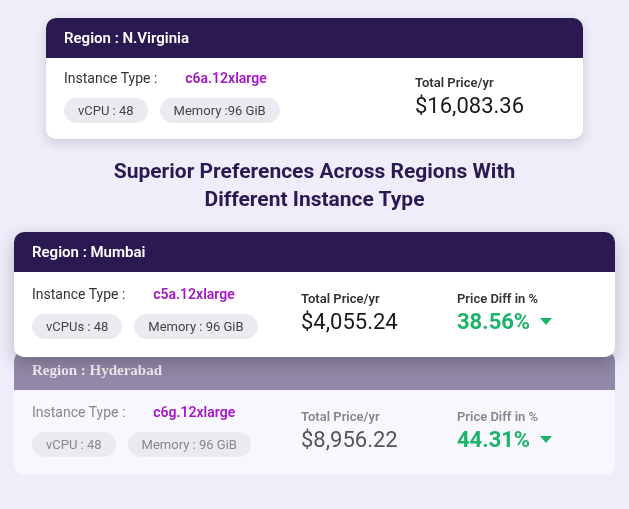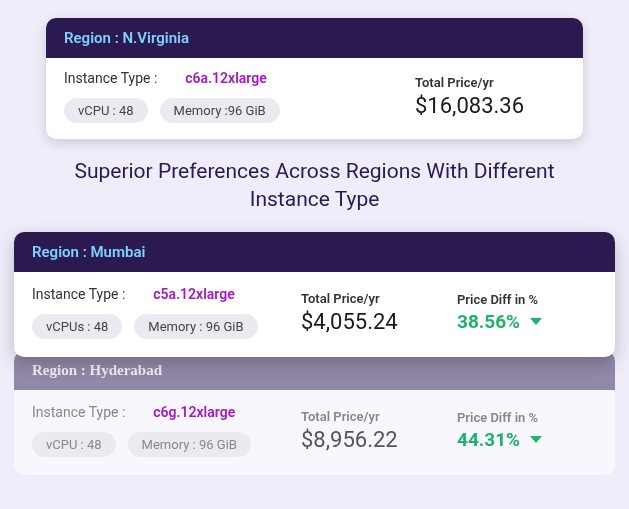--- a/index.html
+++ b/index.html
@@ -13,21 +13,21 @@
     .container { width: 100%; }
     .card-main {
       background: #fff;
       border-radius: 10px;
       box-shadow: 0 4px 12px rgba(0,0,0,0.15);
       overflow: hidden;
       margin: 0 32px 18px 32px;
     }
     .card-header {
       background: #2b1a52;
-      color: #7dd3fc;
+      color: #ffffff;
       padding: 11px 18px;
       font-weight: 600;
       font-size: 15px;
     }
     .card-body {
       padding: 12px 18px 16px 18px;
       display: flex;
       justify-content: space-between;
       align-items: center;
     }
@@ -48,21 +48,21 @@
       border-radius: 14px;
       padding: 5px 14px;
       font-size: 13px;
       color: #444;
     }
     .price-label { font-size: 13px; color: #333; font-weight: 600; margin-bottom: 3px; }
     .price-value { font-size: 22px; font-weight: 400; color: #1a1a1a; }
     .section-title {
       text-align: center;
       font-size: 21px;
-      font-weight: 400;
+      font-weight: 700;
       color: #2b1a52;
       line-height: 1.35;
       margin: 8px 60px 18px 60px;
     }
     .comparison-wrap {
       position: relative;
     }
     .card-compare {
       border-radius: 10px;
       overflow: hidden;
@@ -92,21 +92,21 @@
     .compare-body {
       padding: 14px 18px 18px 18px;
       display: flex;
       align-items: center;
     }
     .compare-left { flex: 1; }
     .compare-mid { min-width: 140px; }
     .compare-right { min-width: 140px; display: flex; flex-direction: column; margin-left: 16px; }
     .diff-label { font-size: 13px; color: #333; font-weight: 600; margin-bottom: 3px; }
     .diff-row { display: flex; align-items: center; gap: 10px; }
-    .diff-value { font-size: 19px; font-weight: 700; color: #1db36a; }
+    .diff-value { font-size: 22px; font-weight: 700; color: #1db36a; }
     .caret-down {
       width: 0; height: 0;
       border-left: 6px solid transparent;
       border-right: 6px solid transparent;
       border-top: 7px solid #1db36a;
     }
     .card-compare.back .diff-label { color: #888; }
   </style>
 </head>
 <body>

